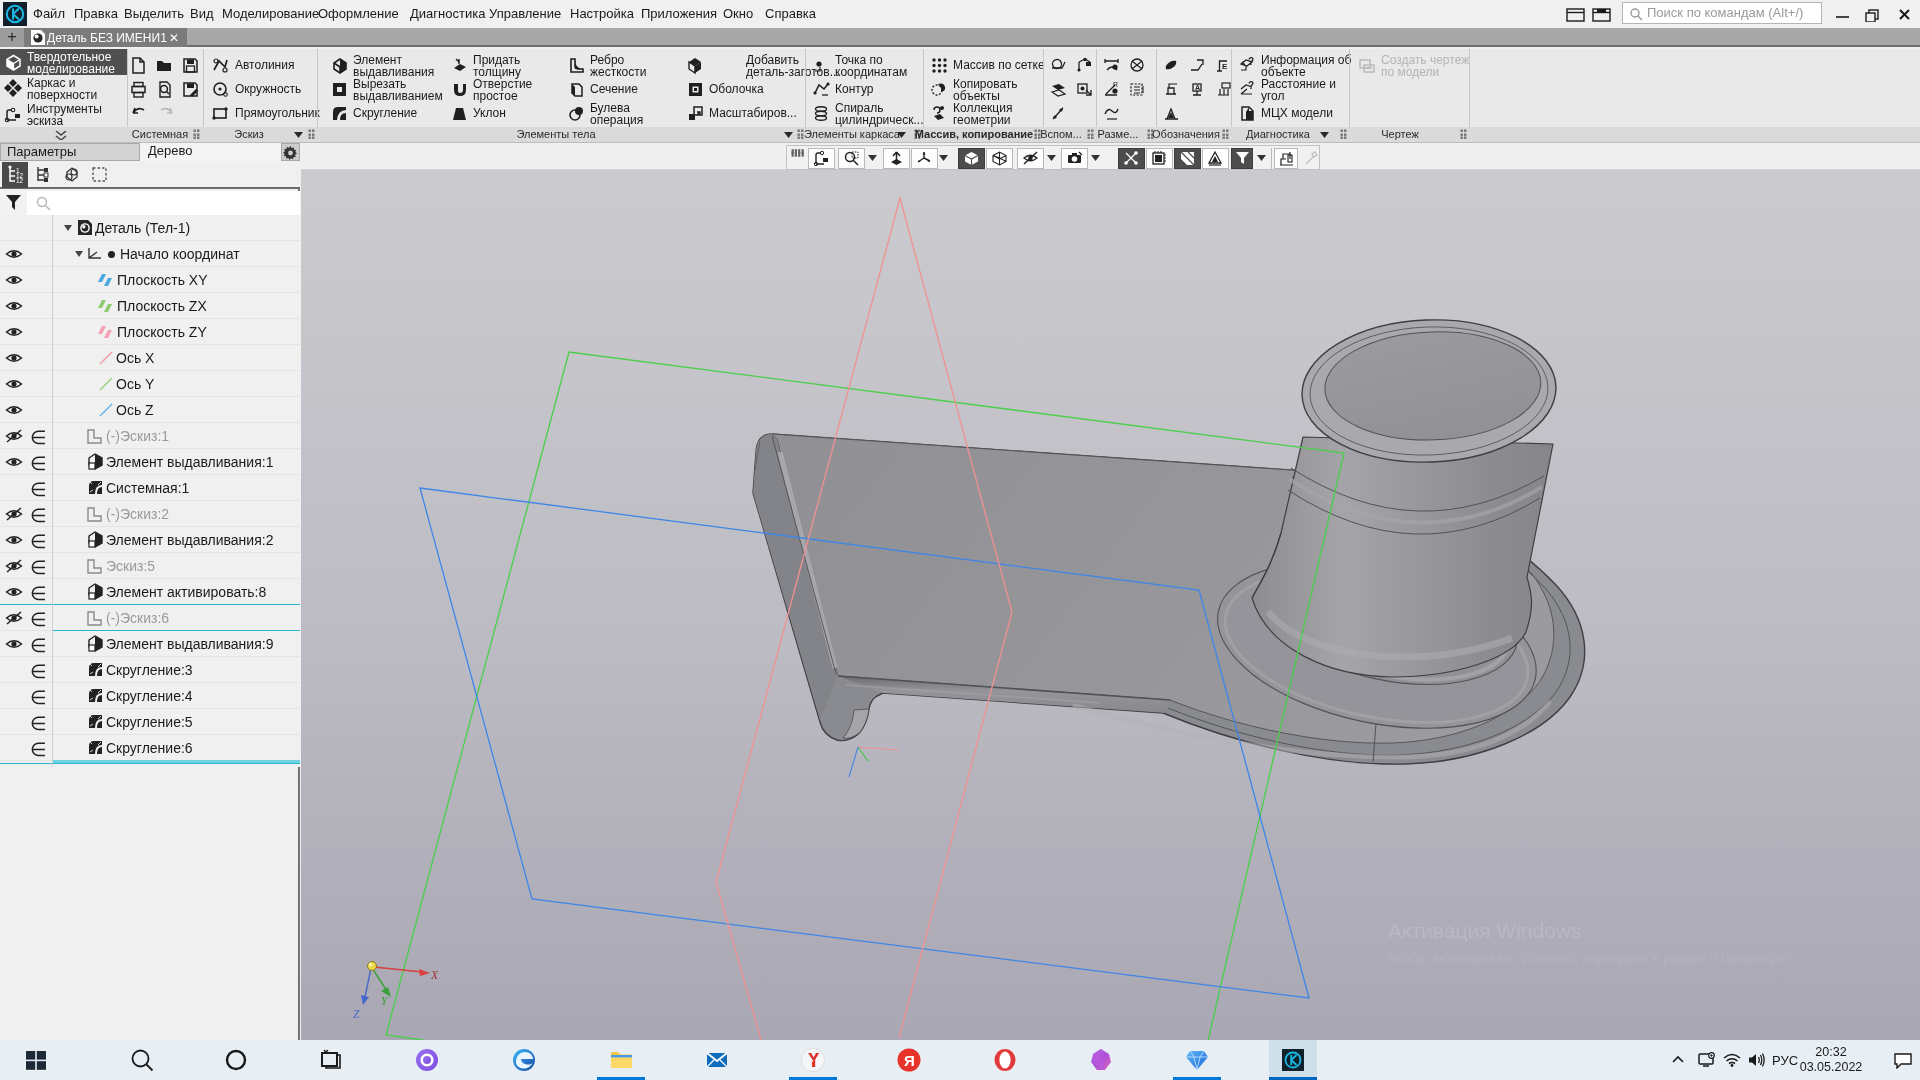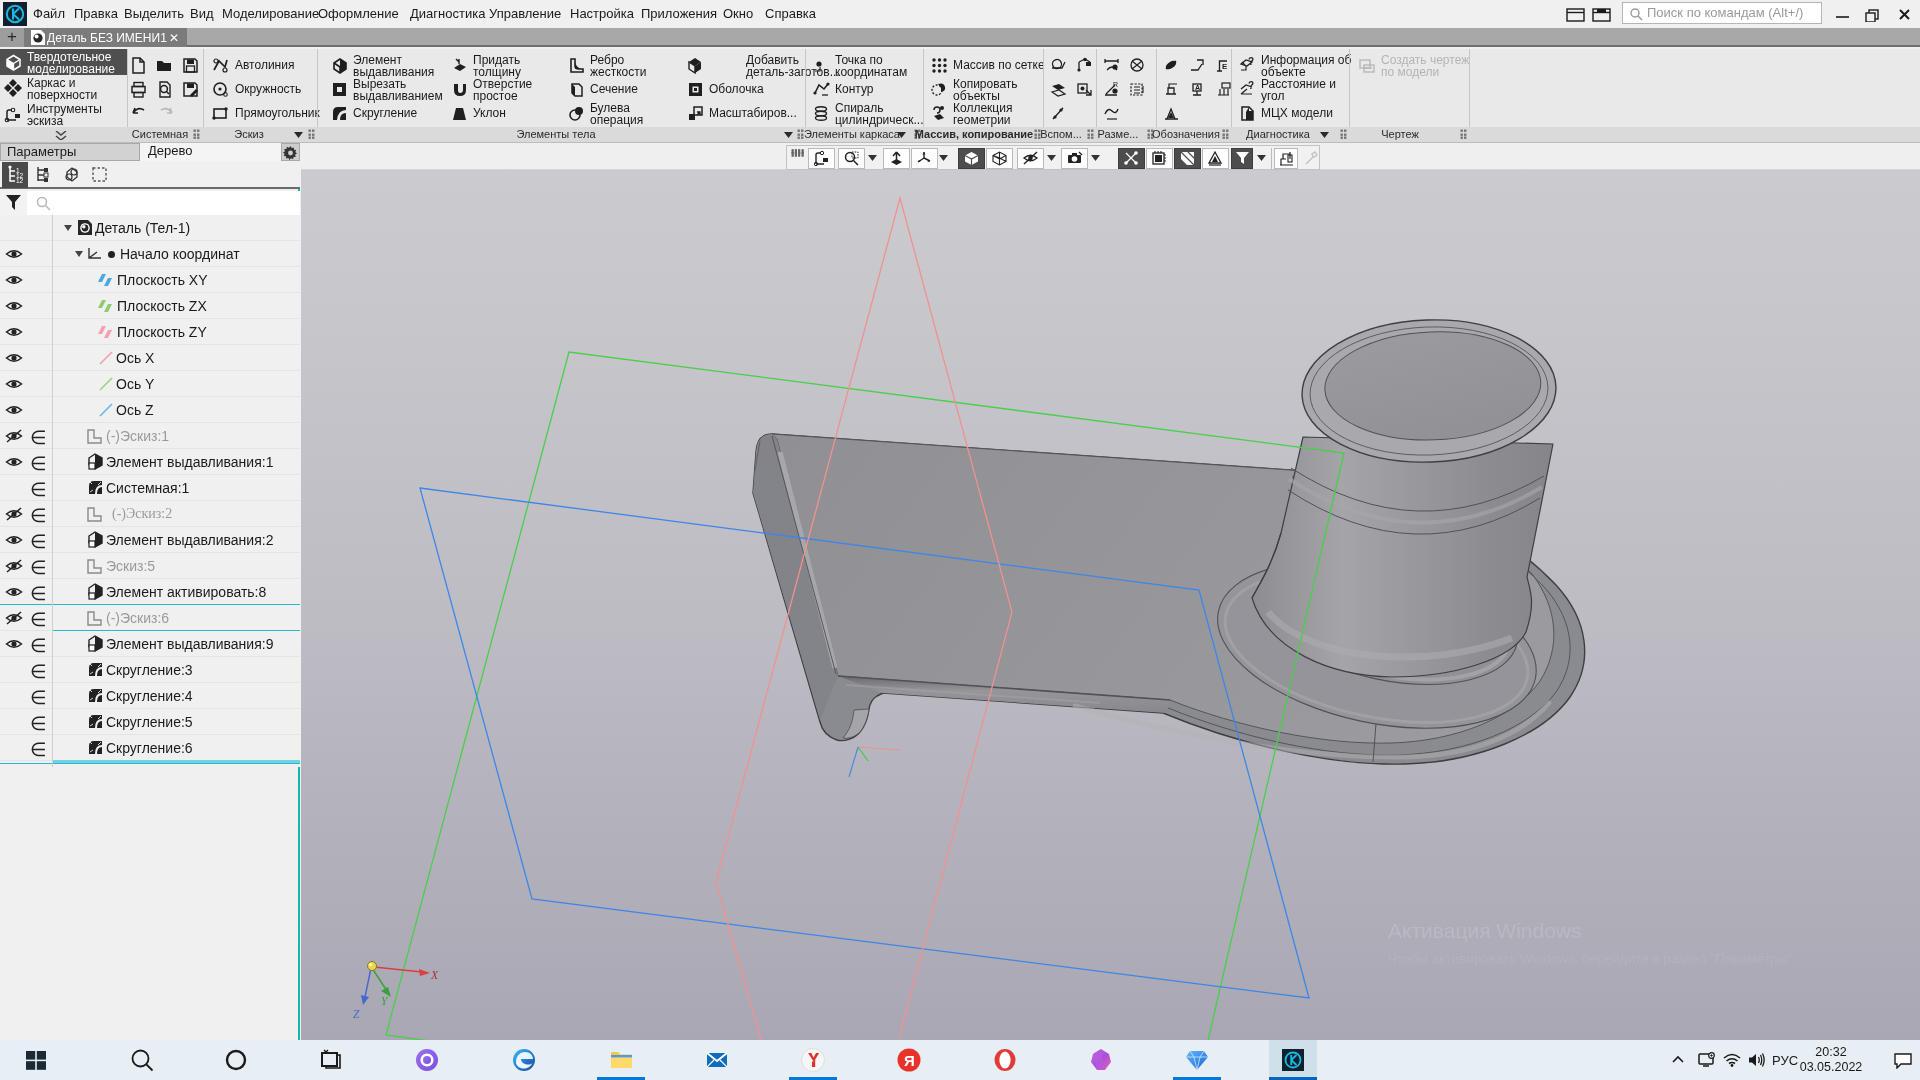--- a/index.html
+++ b/index.html
@@ -23,21 +23,21 @@
 .rf-label { position:absolute; top:1px; font-size:11px; color:#2a2a2a; text-align:center; }
 .rlb { position:absolute; font-size:12px; color:#1a1a1a; line-height:11.5px; white-space:nowrap; }
 .rsep { position:absolute; top:0; width:1px; height:94px; background:#c6c6c6; }
 
 
 #mode-sel { position:absolute; left:0; top:49px; width:127px; height:78px; background:#e9e9e9; }
 .mode-row { position:absolute; left:0; width:127px; height:26px; font-size:12px; line-height:12px; color:#1a1a1a; }
 .mode-row.active { background:#4f4f4f; color:#fff; }
 
 
-#panel { position:absolute; left:0; top:143px; width:300px; height:897px; background:#f0f0f0; border-right:2px solid #14b8a6; }
+#panel { position:absolute; left:0; top:143px; width:300px; height:897px; background:#f0f0f0; border-right:2px solid #737373; }
 #panel-tabs { position:absolute; left:0; top:0; width:300px; height:18px; }
 #ptab1 { position:absolute; left:0; top:0; width:140px; height:18px; background:#d2d2d2; border:1px solid #a8a8a8; font-size:13px; color:#1a1a1a; padding-left:6px; line-height:16px; }
 #ptab2 { position:absolute; left:140px; top:0; width:141px; height:18px; background:#f4f4f4; font-size:13px; color:#1a1a1a; padding-left:8px; line-height:16px; }
 #pgear { position:absolute; left:281px; top:0; width:19px; height:18px; background:#cdcdcd; border:1px solid #a8a8a8; }
 #ptools { position:absolute; left:0; top:18px; width:300px; height:28px; background:#f0f0f0; border-bottom:2px solid #6a6a6a; }
 #psearch { position:absolute; left:0; top:48px; width:300px; height:24px; background:#fff; }
 #tree { position:absolute; left:0; top:72px; width:300px; height:552px; background:#f0f0f0; }
 .trow { position:absolute; left:0; width:300px; height:26px; border-bottom:1px solid #e4e4e4; font-size:14px; color:#1a1a1a; }
 .trow .txt { position:absolute; top:5px; }
 .trow.gray .txt { color:#9a9a9a; }
@@ -620,21 +620,21 @@
 <div class="trow gray" style="top:286px;">
           <svg style="position:absolute;left:5px;top:6px;" width="18" height="14" viewBox="0 0 18 14">
             <path d="M1.5 7 Q9 0.5 16.5 7 Q9 13.5 1.5 7 Z" fill="none" stroke="#222" stroke-width="1.5"></path>
             <circle cx="9" cy="7" r="2.6" fill="#222"></circle>
             <line x1="2" y1="13" x2="16" y2="1" stroke="#222" stroke-width="1.5"></line>
           </svg>
           <div style="position:absolute;left:30px;top:3px;width:18px;height:18px;font-size:19px;color:#222;">∈</div>
           <svg style="position:absolute;left:86px;top:5px;" width="17" height="17" viewBox="0 0 17 17">
             <path d="M2 2 L2 15 L15 15 L15 10 L8 10 L8 2 Z" fill="none" stroke="#8a8a8a" stroke-width="1.4"></path>
           </svg>
-          <div class="txt" style="left:112px;font-family:Liberation Serif, serif;">(-)Эскиз:2</div>
+          <div class="txt" style="left:106px;">(-)Эскиз:2</div>
         </div>
 <div class="trow" style="top:312px;">
           <svg style="position:absolute;left:5px;top:6px;" width="18" height="14" viewBox="0 0 18 14">
             <path d="M1.5 7 Q9 0.5 16.5 7 Q9 13.5 1.5 7 Z" fill="none" stroke="#222" stroke-width="1.5"></path>
             <circle cx="9" cy="7" r="2.6" fill="#222"></circle>
           </svg>
           <div style="position:absolute;left:30px;top:3px;width:18px;height:18px;font-size:19px;color:#222;">∈</div>
           <svg style="position:absolute;left:87px;top:4px;" width="17" height="17" viewBox="0 0 17 17">
             <path d="M2 5 L8 1 L15 5 L15 12 L8 16 L2 12 Z" fill="none" stroke="#222" stroke-width="1.4"></path>
             <path d="M8 1 L15 5 L15 12 L8 16 L8 8 Z" fill="#222"></path>

